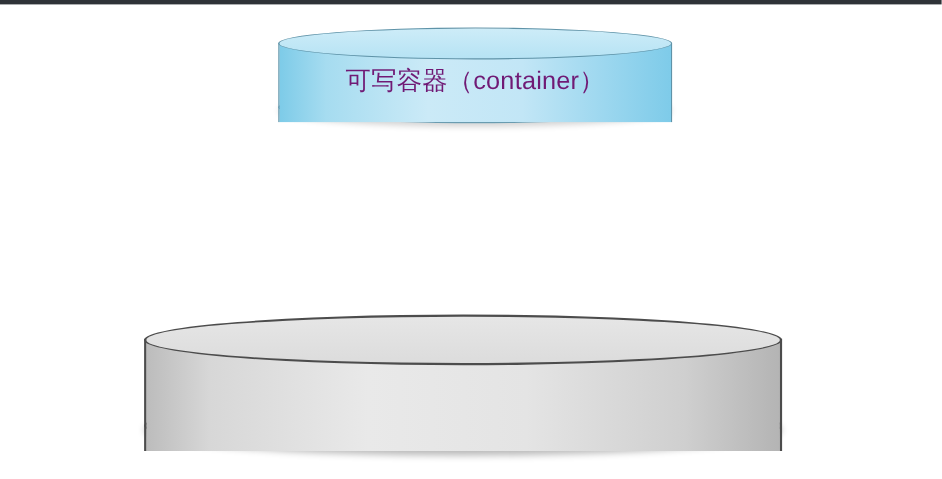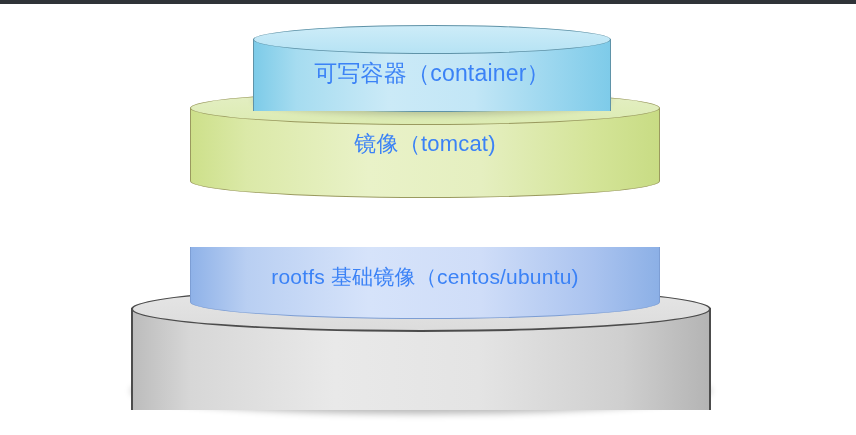--- a/index.html
+++ b/index.html
@@ -45,21 +45,21 @@
   
   .layer {
     position: absolute;
     box-sizing: border-box;
   }
   .layer .label {
     position: absolute;
     left: 0;
     width: 100%;
     text-align: center;
-    color: #3b82f6;
+    color: #701a75;
     white-space: nowrap;
     letter-spacing: .2px;
     z-index: 6;
     pointer-events: none;
   }
 
   
   #layer-bootfs {
     left: 131px;
     top: 286px;
@@ -272,33 +272,22 @@
 
   <div class="stack">
 
     <div class="layer" id="layer-bootfs">
       <div class="cyl-bottom"></div>
       <div class="cyl-side"></div>
       <div class="cyl-top"></div>
 
     </div>
 
-    <div class="layer mid" id="layer-rootfs">
-      <div class="ellipse-bot"></div>
-      <div class="side"></div>
-      <div class="label zh-sm">rootfs 基础镜像（centos/ubuntu)</div>
-    </div>
-
-
-    <div class="layer mid" id="layer-tomcat">
-      <div class="ellipse-bot"></div>
-      <div class="side"></div>
-      <div class="ellipse-top"></div>
-      <div class="label zh-md">镜像（tomcat)</div>
-    </div>
+
+
 
     <div class="layer" id="layer-container">
       <div class="ellipse-bot"></div>
       <div class="side"></div>
       <div class="ellipse-top"></div>
       <div class="label zh-lg">可写容器（container）</div>
     </div>
 
   </div>
 </div>

